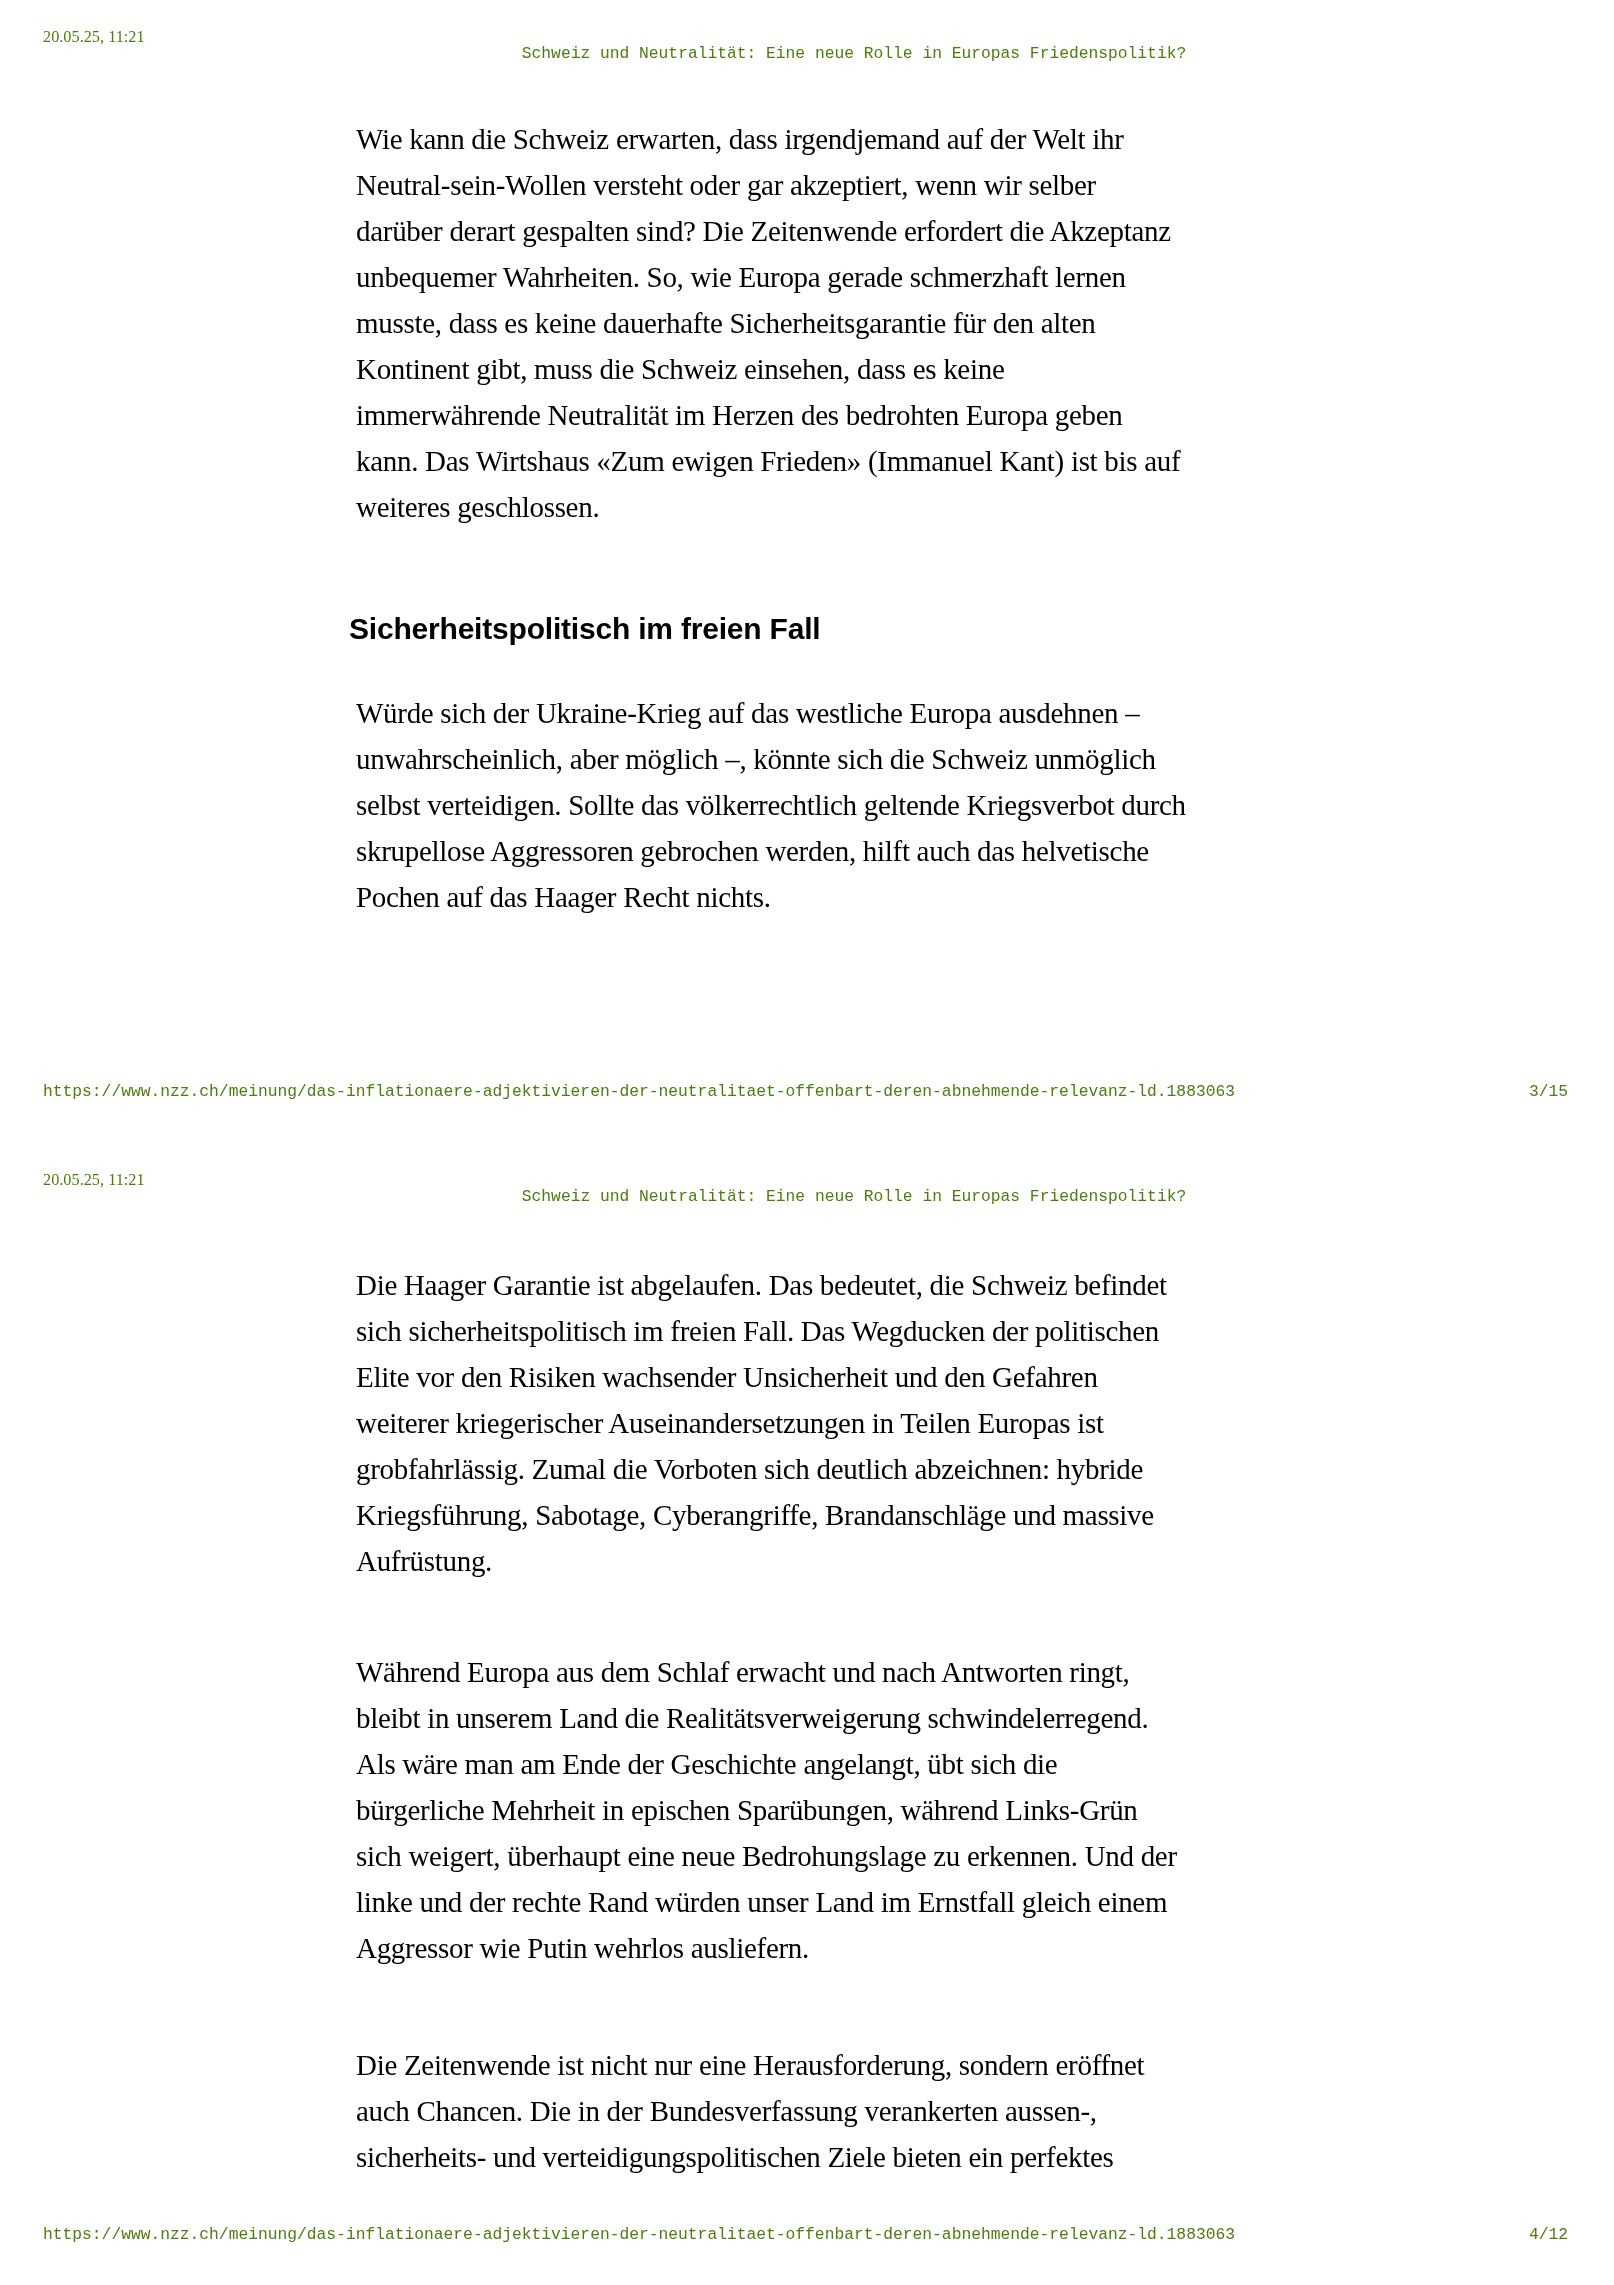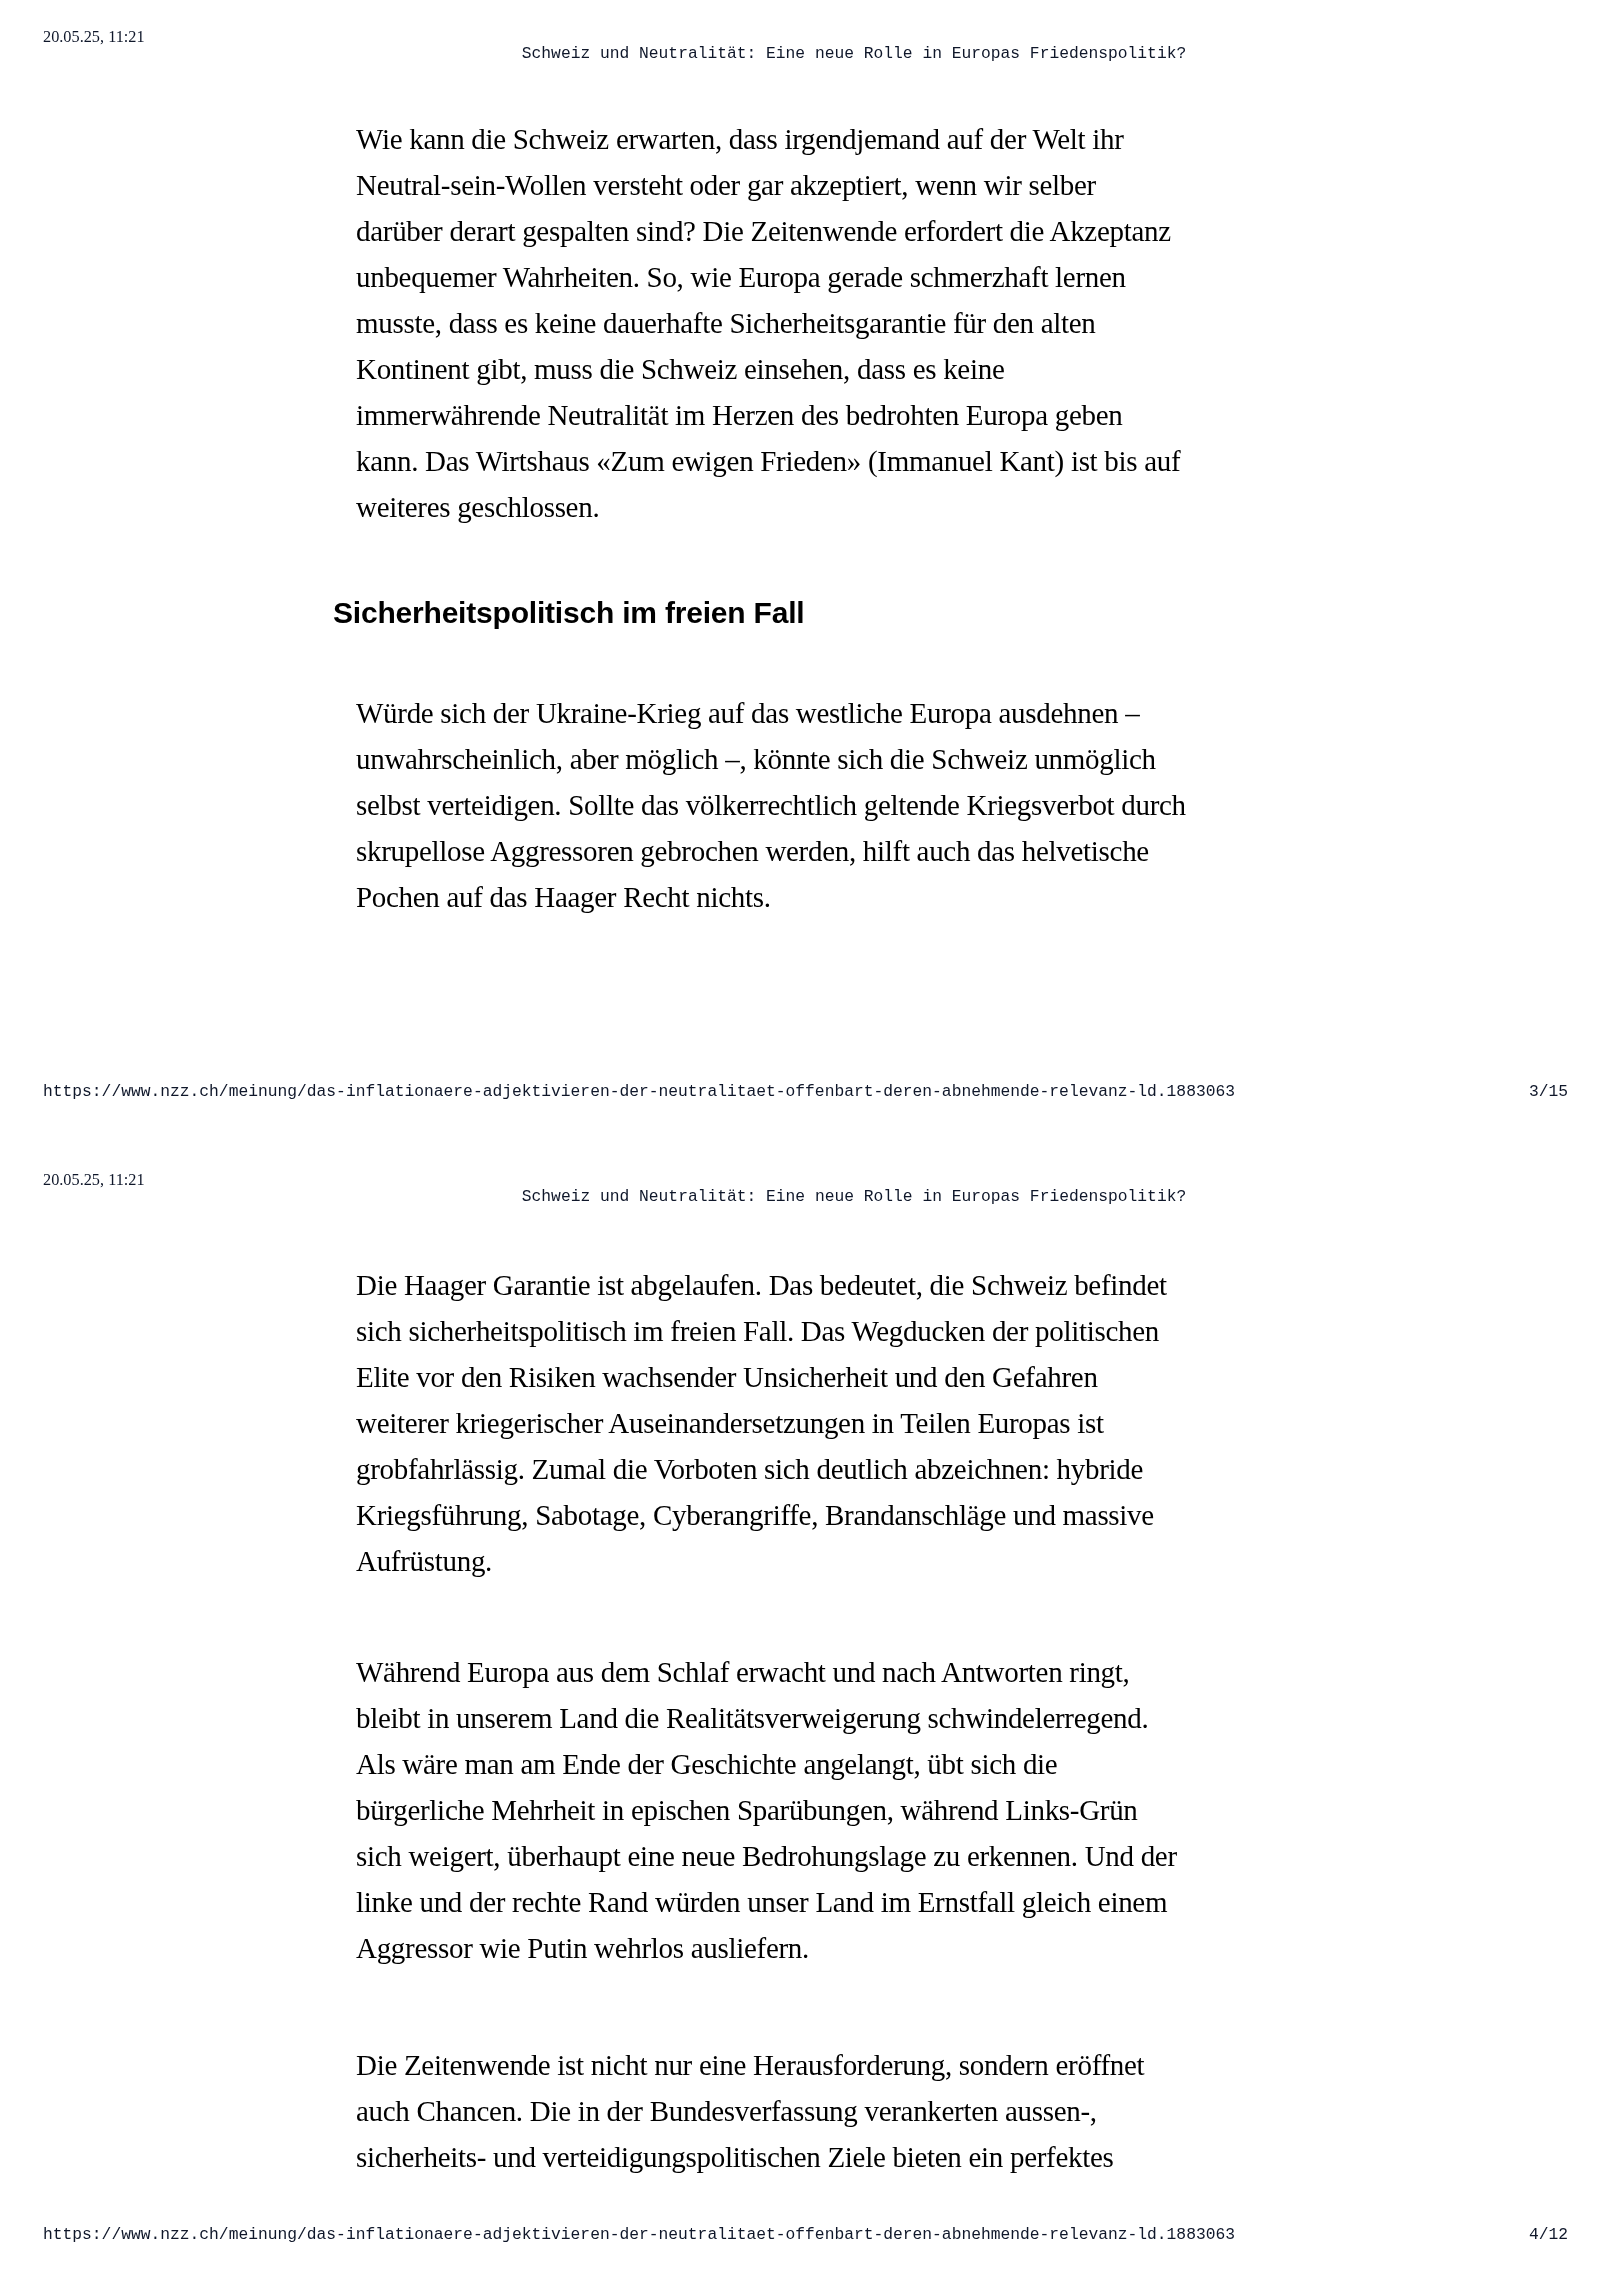--- a/index.html
+++ b/index.html
@@ -18,21 +18,21 @@
     background: #ffffff;
     overflow: hidden;
     font-family: "Liberation Serif", serif;
   }
   .page-header, .page-footer {
     position: absolute;
     left: 43px;
     right: 32px;
     height: 23.5px;
     font-size: 16.3px;
-    color: #0f172a;
+    color: #4d7c0f;
   }
   .page-header { top: 27px; }
   .page-footer { top: 1082px; font-family: Liberation Mono, monospace; }
   .hf-left {
     position: absolute;
     left: 0;
     top: 0;
     white-space: nowrap;
   }
   .hf-center {
@@ -57,21 +57,21 @@
     line-height: 46px;
     letter-spacing: -0.3px;
     white-space: pre-line;
     color: #000;
     margin-left: 24px;
   }
   .heading {
     position: absolute;
     left: 333px;
     width: 1076px;
-    margin: 0;
+    margin: 16px;
     font-family: "Liberation Sans", sans-serif;
     font-weight: 700;
     font-size: 30px;
     line-height: 36px;
     letter-spacing: -0.2px;
     color: #000;
   }
   
   .pg1-para1   { top: 116px; }
   .pg1-heading { top: 595px; }

